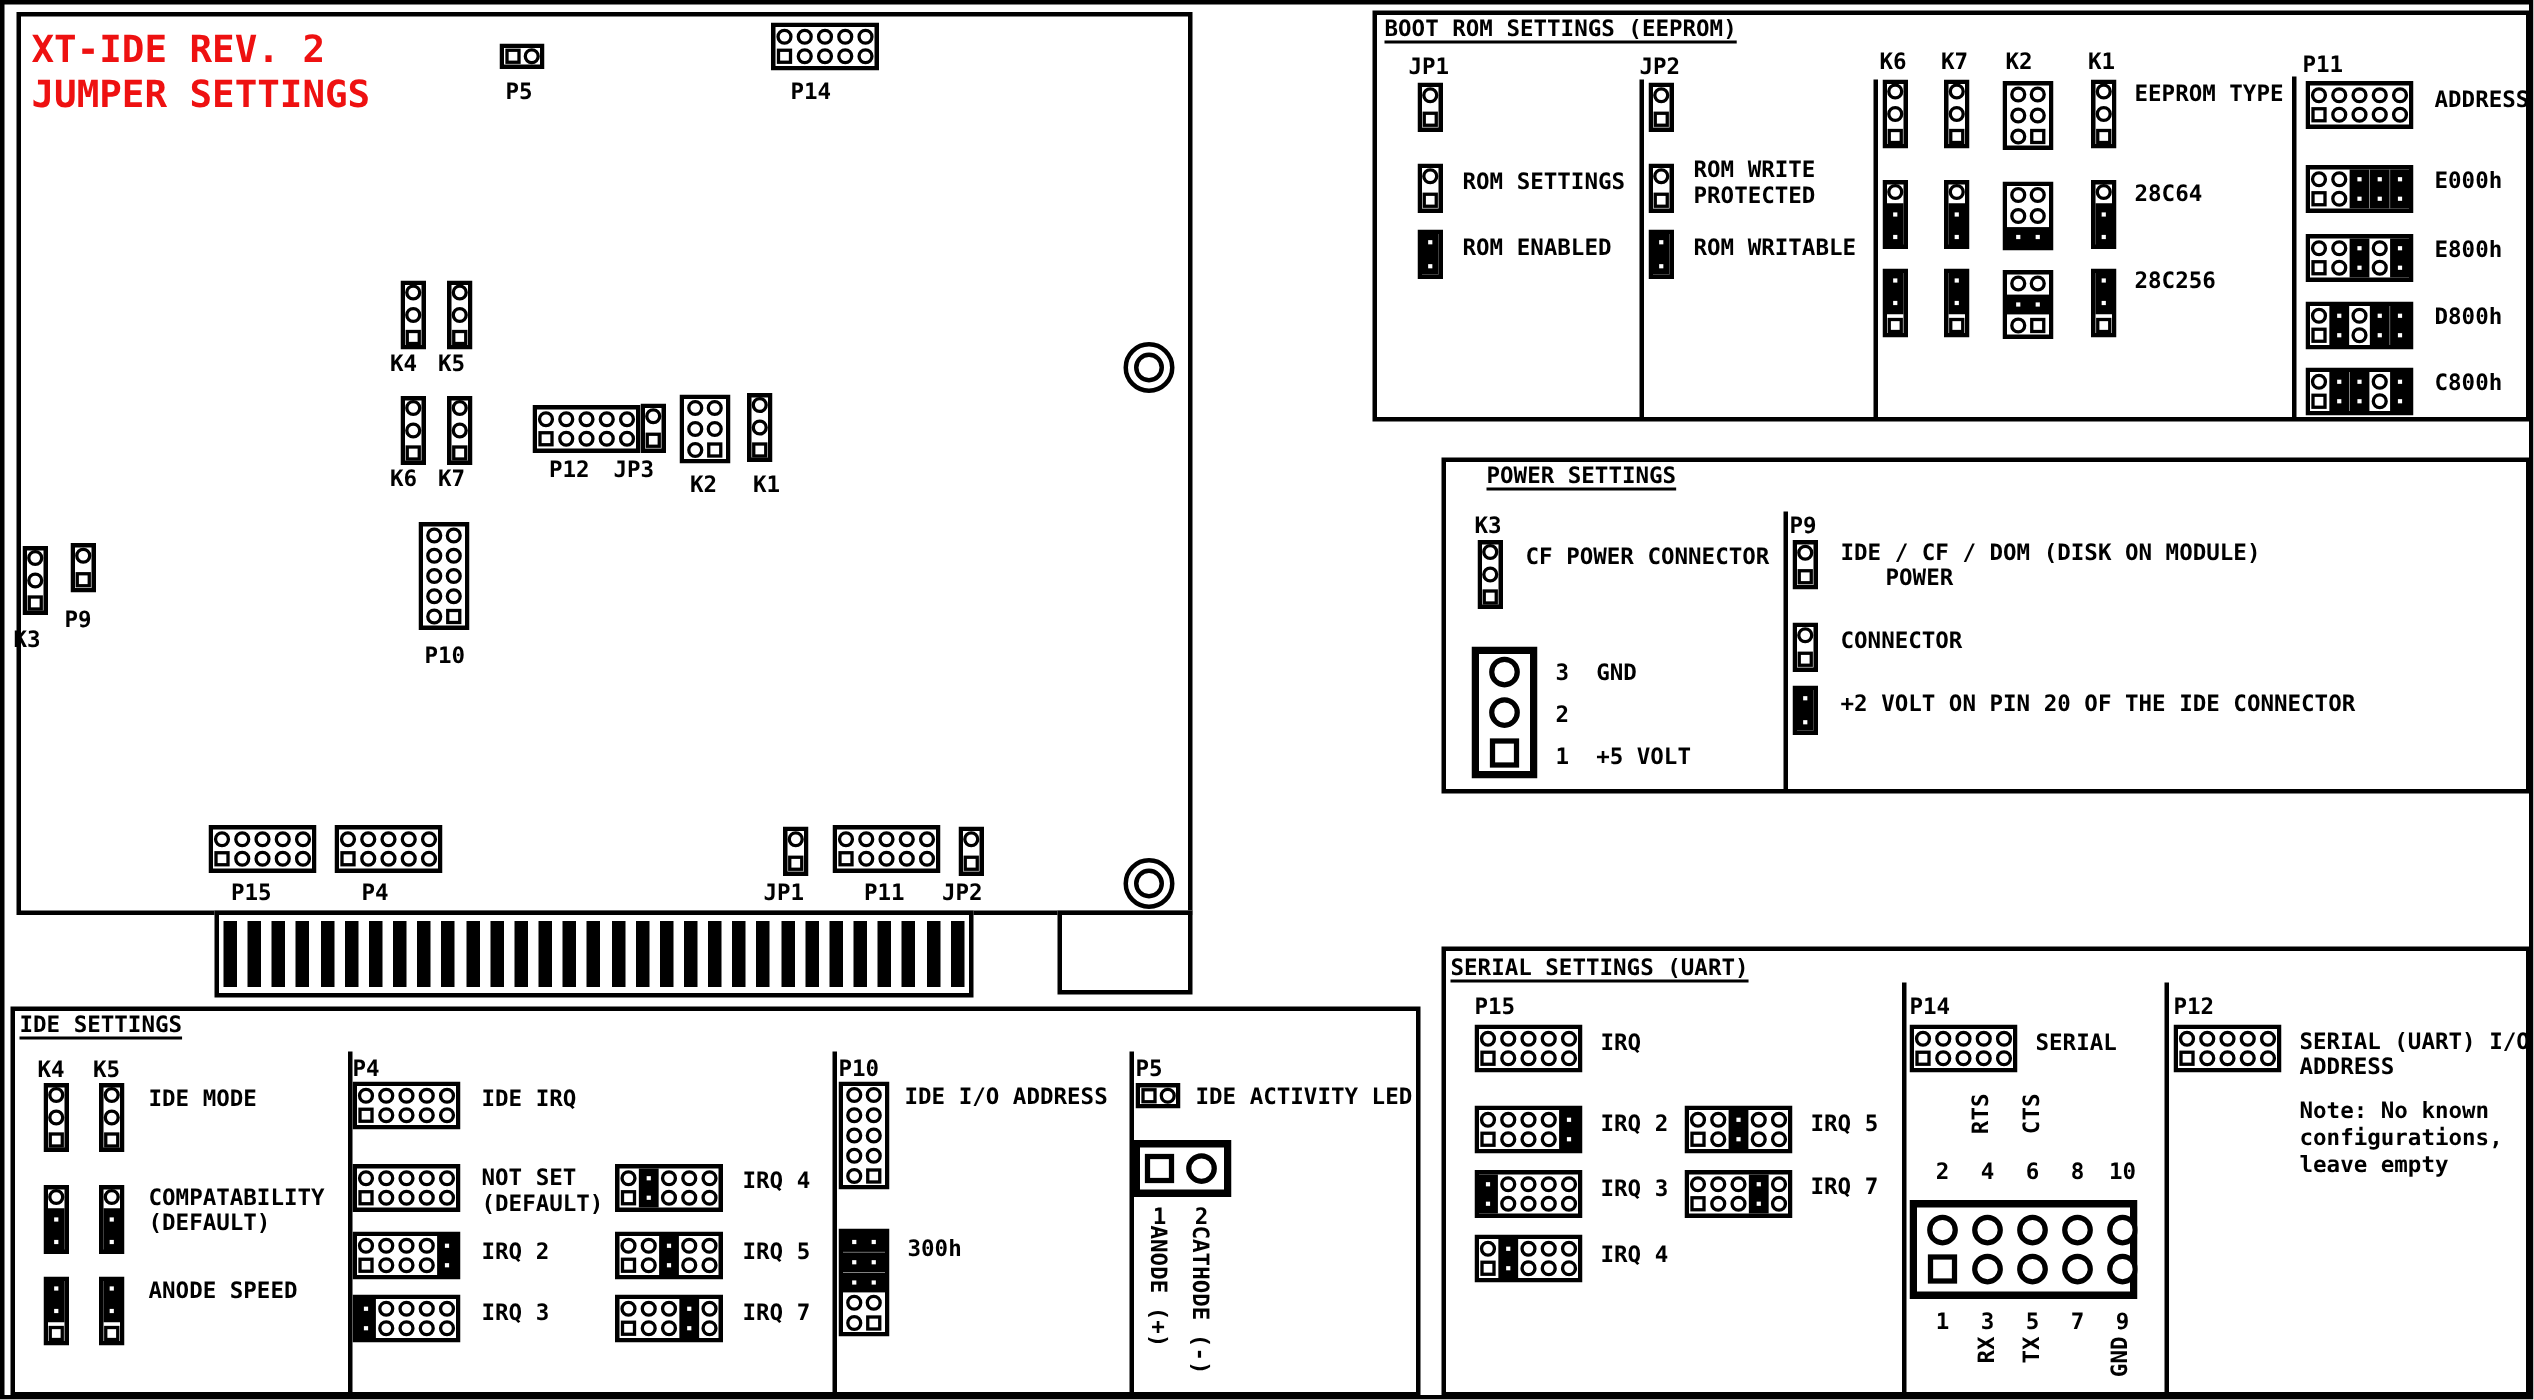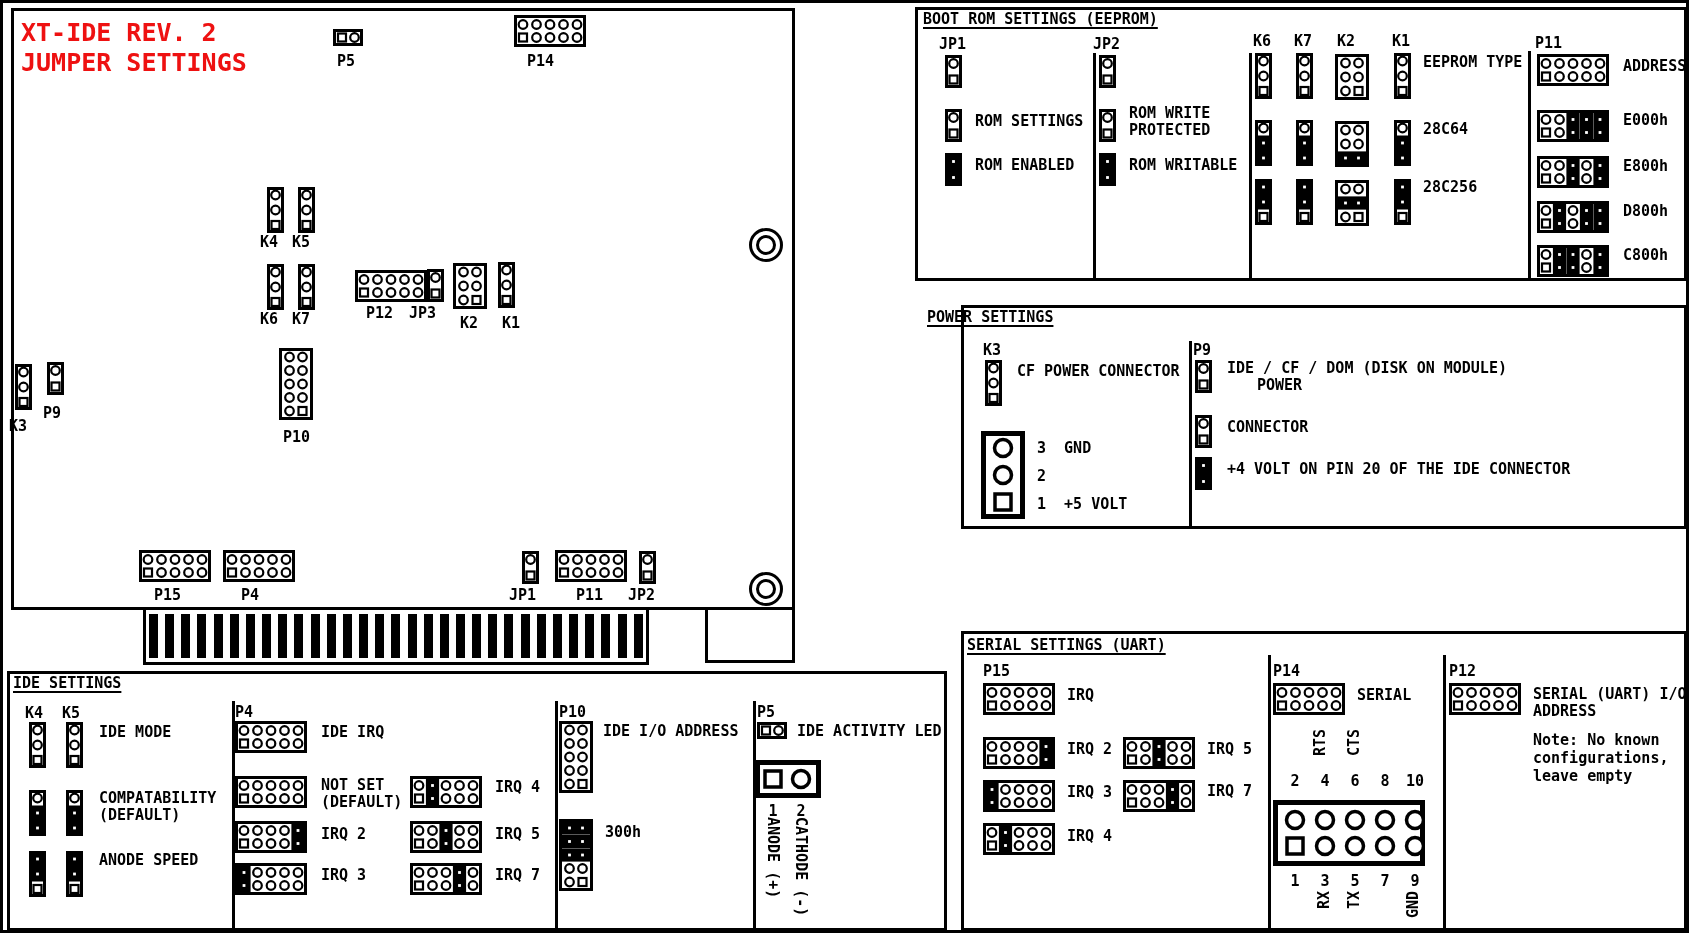--- a/index.html
+++ b/index.html
@@ -109,31 +109,31 @@
     <div class="txt" style="left: 1389px; top: 30px;">K1</div>
     <div class="txt" style="left: 1420px; top: 51px; text-align: right;">EEPROM TYPE</div>
     <div class="txt" style="left: 1420px; top: 118px;">28C64</div>
     <div class="txt" style="left: 1420px; top: 176px;">28C256</div>
     <div class="txt" style="left: 1532px; top: 32px;">P11</div>
     <div class="txt" style="left: 1620px; top: 55px;">ADDRESS</div>
     <div class="txt" style="left: 1620px; top: 109px;">E000h</div>
     <div class="txt" style="left: 1620px; top: 155px;">E800h</div>
     <div class="txt" style="left: 1620px; top: 200px;">D800h</div>
     <div class="txt" style="left: 1620px; top: 244px;">C800h</div>
-    <div class="txt u" style="left: 924px; top: 306px;">POWER SETTINGS</div>
+    <div class="txt u" style="left: 988px; top: 306px;">POWER SETTINGS</div>
     <div class="txt" style="left: 980px; top: 339px;">K3</div>
     <div class="txt" style="left: 1014px; top: 360px;">CF POWER CONNECTOR</div>
     <div class="txt" style="left: 1034px; top: 437px;">3  GND</div>
     <div class="txt" style="left: 1034px; top: 465px;">2</div>
     <div class="txt" style="left: 1034px; top: 493px;">1  +5 VOLT</div>
     <div class="txt" style="left: 1190px; top: 339px;">P9</div>
     <div class="txt" style="left: 1224px; top: 357px;">IDE / CF / DOM (DISK ON MODULE)</div>
     <div class="txt" style="left: 1224px; top: 374px; margin-left: 30px;">POWER</div>
     <div class="txt" style="left: 1224px; top: 416px;">CONNECTOR</div>
-    <div class="txt" style="left: 1224px; top: 458px;">+4 VOLT ON PIN 20 OF THE IDE CONNECTOR</div>
+    <div class="txt" style="left: 1224px; top: 458px;">+2 VOLT ON PIN 20 OF THE IDE CONNECTOR</div>
     <div class="txt u" style="left: 964px; top: 634px;">SERIAL SETTINGS (UART)</div>
     <div class="txt" style="left: 980px; top: 660px;">P15</div>
     <div class="txt" style="left: 1064px; top: 684px;">IRQ</div>
     <div class="txt" style="left: 1064px; top: 738px;">IRQ 2</div>
     <div class="txt" style="left: 1064px; top: 781px;">IRQ 3</div>
     <div class="txt" style="left: 1064px; top: 825px;">IRQ 4</div>
     <div class="txt" style="left: 1204px; top: 738px;">IRQ 5</div>
     <div class="txt" style="left: 1204px; top: 780px;">IRQ 7</div>
     <div class="txt" style="left: 1270px; top: 660px;">P14</div>
     <div class="txt" style="left: 1354px; top: 684px;">SERIAL</div>

